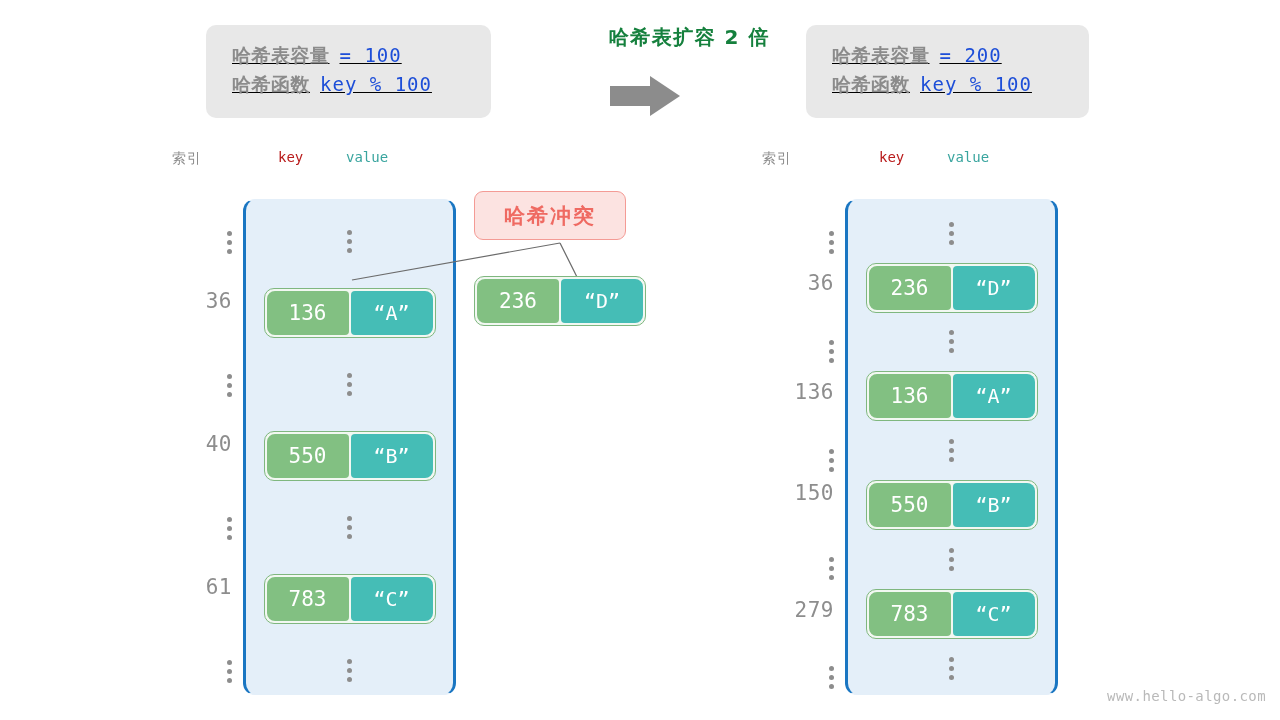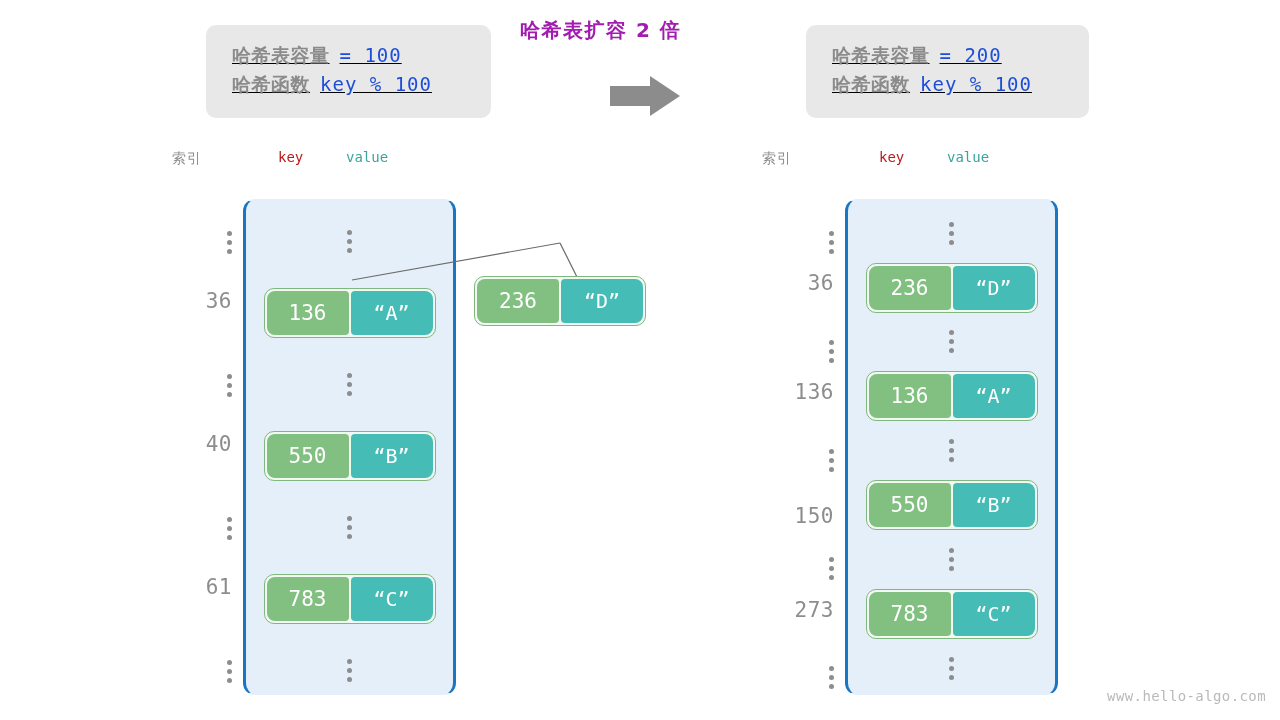--- a/index.html
+++ b/index.html
@@ -50,27 +50,27 @@
     margin-left: 10px;
   }
 
   #info-left  { left: 206px; top: 25px;  width: 285px; }
   #info-right { left: 806px; top: 25px;  width: 283px; }
 
   
   .center-title {
     position: absolute;
     left: 520px;
-    top: 17px;
+    top: 24px;
     width: 250px;
-    text-align: left;
+    text-align: right;
     font-family: "DejaVu Sans", sans-serif;
     font-weight: bold;
     font-size: 20px;
-    color: #a21caf;
+    color: #15803d;
     letter-spacing: 1.5px;
   }
   .arrow-wrap {
     position: absolute;
     left: 520px;
     top: 74px;
     width: 250px;
     text-align: center;
   }
 
@@ -370,40 +370,40 @@
             <i></i>
             <i></i>
           </span></div>
         <div class="row" style="left:845px; top:423.6px; width:213px; height:54.4px;">
           <span class="vdots">
             <i></i>
             <i></i>
             <i></i>
           </span>
         </div>
-        <div class="idx" style="left:744px; top:504px; width:90px;">150</div>
+        <div class="idx" style="left:744px; top:481px; width:90px;">150</div>
         <div class="row" style="left:845px; top:478px; width:213px; height:54.4px;">
           <div class="pair">
             <div class="cell cell-key">550</div>
             <div class="cell cell-val">“B”</div>
           </div>
         </div>
         <div class="idx" style="left:744px; top:543.4px; width:90px;"><span class="vdots">
             <i></i>
             <i></i>
             <i></i>
           </span></div>
         <div class="row" style="left:845px; top:532.4px; width:213px; height:54.4px;">
           <span class="vdots">
             <i></i>
             <i></i>
             <i></i>
           </span>
         </div>
-        <div class="idx" style="left:744px; top:597.8px; width:90px;">273</div>
+        <div class="idx" style="left:744px; top:597.8px; width:90px;">279</div>
         <div class="row" style="left:845px; top:586.8px; width:213px; height:54.4px;">
           <div class="pair">
             <div class="cell cell-key">783</div>
             <div class="cell cell-val">“C”</div>
           </div>
         </div>
         <div class="idx" style="left:744px; top:652.2px; width:90px;"><span class="vdots">
             <i></i>
             <i></i>
             <i></i>
@@ -416,20 +416,21 @@
           </span>
         </div>
       </div>
   </div>
 
   <svg class="connectors" width="1280" height="720">
     <line x1="352" y1="280" x2="560" y2="243" stroke="#6b6b6b" stroke-width="1.2"></line>
     <line x1="560" y1="243" x2="578" y2="279" stroke="#6b6b6b" stroke-width="1.2"></line>
   </svg>
 
+  <div class="badge">哈希冲突</div>
 
   <div class="float-pair">
     <div class="pair">
       <div class="cell cell-key">236</div>
       <div class="cell cell-val">“D”</div>
     </div>
   </div>
 
   <div class="watermark">www.hello-algo.com</div>
 </div>

